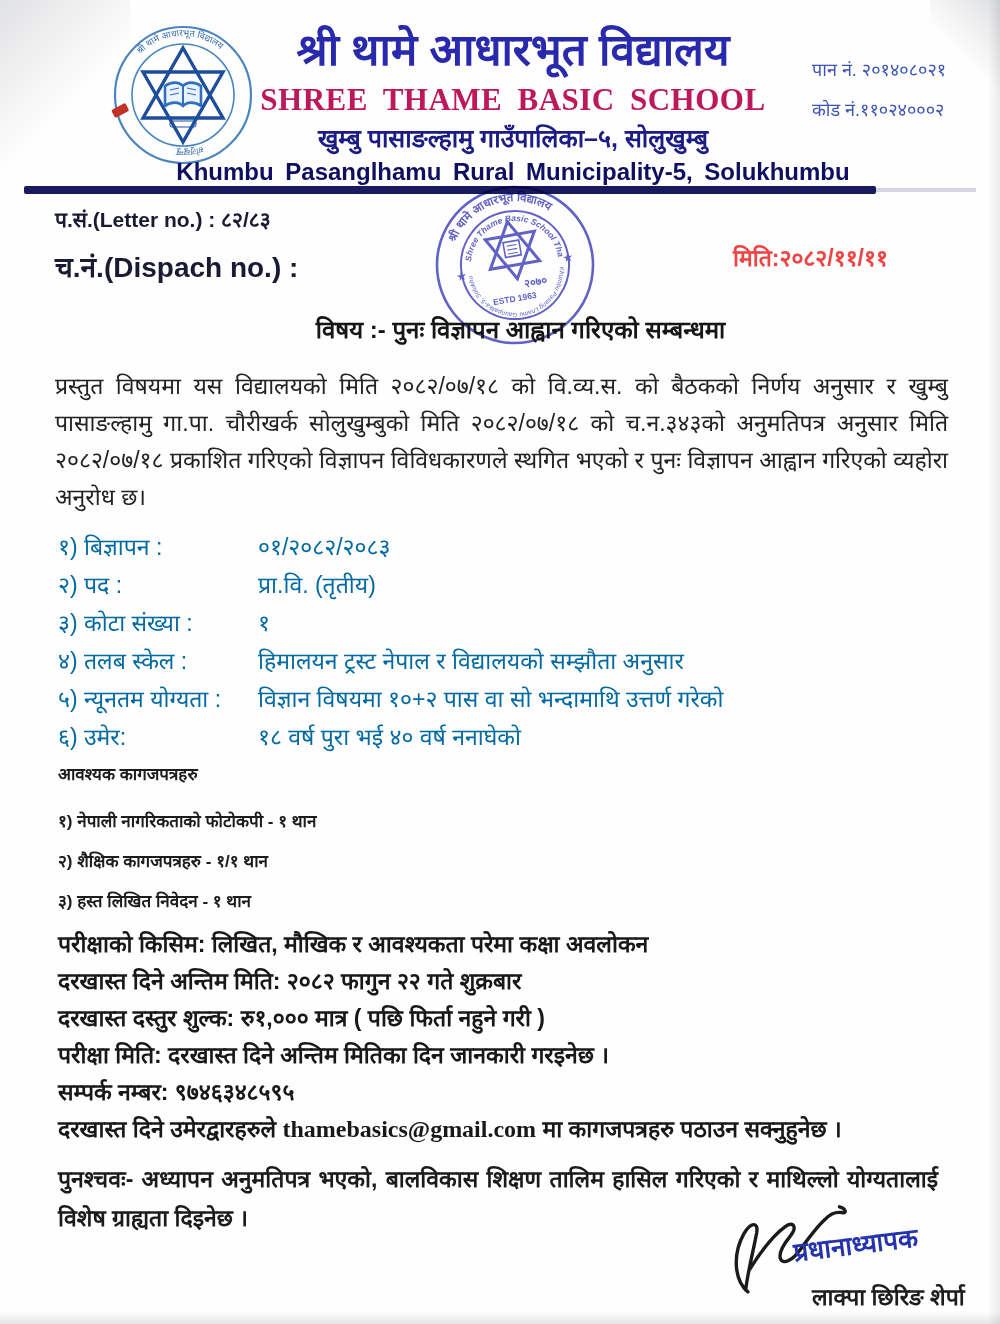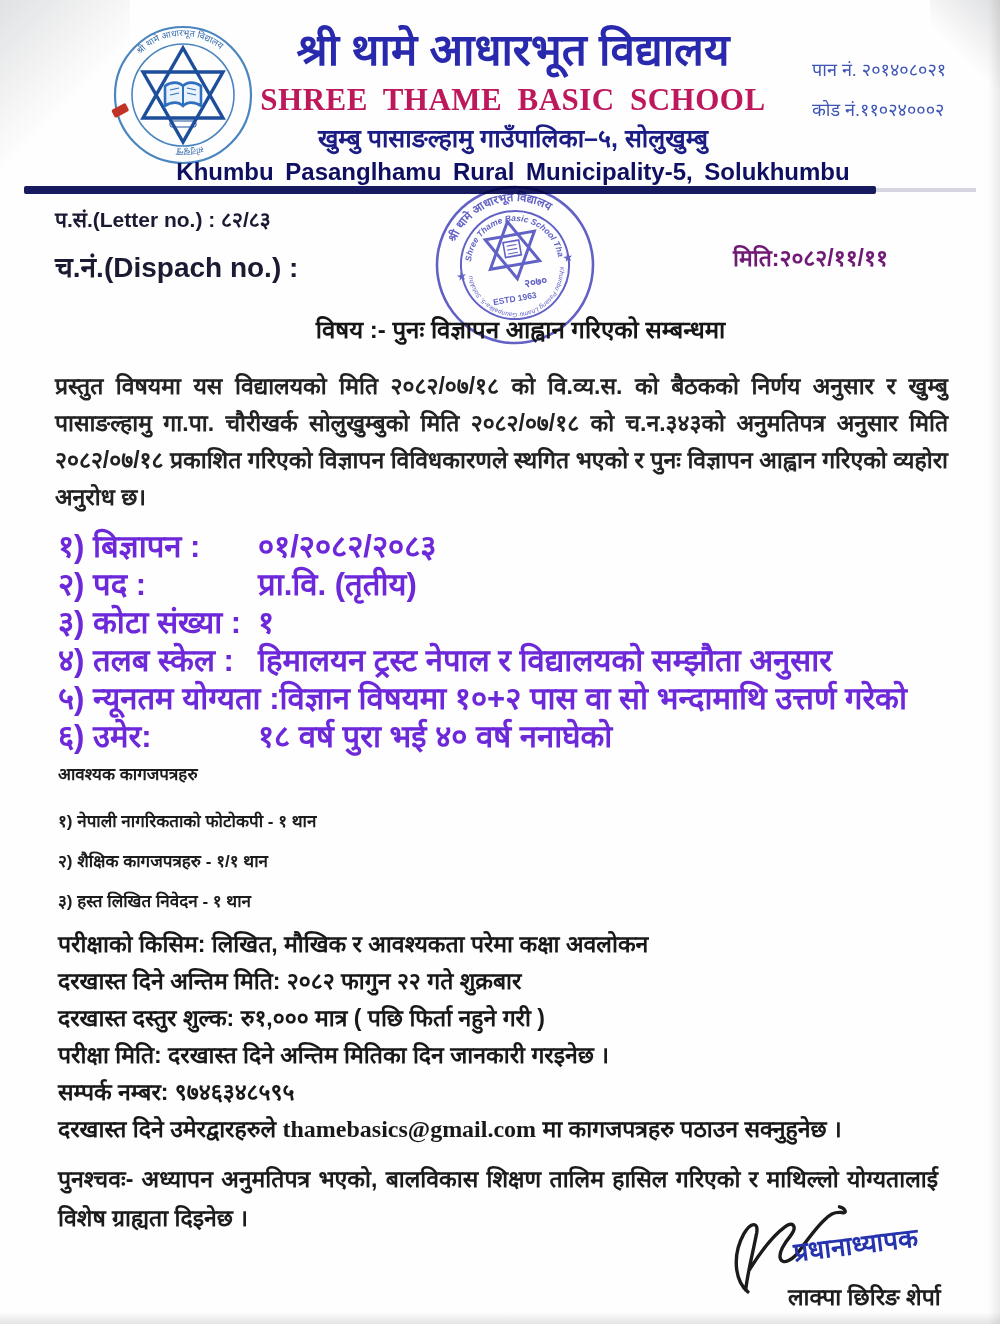--- a/index.html
+++ b/index.html
@@ -26,46 +26,46 @@
     color:#be185d;letter-spacing:.5px;word-spacing:7px;line-height:38px;margin-top:3px;}
   .sub-np{font-size:25px;font-weight:700;color:#1c1c85;line-height:34px;margin-top:2px;}
   .sub-en{font-size:24px;font-weight:700;color:#0f0f62;word-spacing:5px;line-height:30px;margin-top:2px;width:740px;margin-left:-105px;}
   .head-right{position:absolute;left:812px;top:50px;font-size:18px;color:#3d55b5;line-height:40px;white-space:nowrap;}
   .divider{position:absolute;left:24px;top:186px;width:852px;height:8px;background:#171a5e;border-radius:2px;}
   .divider-tail{position:absolute;left:876px;top:188px;width:100px;height:4px;background:rgba(23,26,94,.18);}
 
   
   .letter-no{position:absolute;left:55px;top:205px;font-size:21px;font-weight:700;color:#1a1a33;}
   .dispatch-no{position:absolute;left:55px;top:247px;font-size:28px;font-weight:700;color:#1a1a33;}
-  .date{position:absolute;left:733px;top:241px;font-size:23px;font-weight:600;color:#701a75;}
+  .date{position:absolute;left:733px;top:241px;font-size:23px;font-weight:600;color:#ef4444;}
   .stamp{position:absolute;left:433px;top:183px;width:164px;height:164px;opacity:.85;
     transform:rotate(-10deg);mix-blend-mode:multiply;}
 
   .subject{position:absolute;left:0;top:312px;width:1000px;text-align:center;
     font-size:24px;font-weight:700;color:#161616;padding-left:41px;box-sizing:border-box;}
 
   .body-par{position:absolute;left:55px;top:368px;width:893px;
-    font-size:23px;font-weight:700;line-height:37px;text-align:justify;color:#222;}
-
-  .vacancy{position:absolute;left:58px;top:528px;width:900px;font-size:31px;font-weight:700;color:#6d28d9;}
+    font-size:23px;font-weight:400;line-height:37px;text-align:justify;color:#222;}
+
+  .vacancy{position:absolute;left:58px;top:528px;width:900px;font-size:23px;font-weight:400;color:#0369a1;}
   .vacancy .row{display:flex;line-height:38px;}
   .vacancy .lbl{min-width:200px;}
   .docs{position:absolute;left:58px;top:760px;width:900px;font-size:17px;font-weight:700;color:#1c1c1c;}
   .docs .heading{line-height:30px;margin-bottom:12px;}
   .docs .item{line-height:40px;}
   .exam{position:absolute;left:58px;top:926px;width:910px;font-size:23px;font-weight:700;color:#181818;}
   .exam .line{line-height:36px;margin-bottom:1px;white-space:nowrap;}
   .exam .email{font-family:"Liberation Serif",serif;font-weight:700;font-size:24px;}
   .postscript{position:absolute;left:58px;top:1160px;width:880px;
     font-size:23px;font-weight:700;line-height:39px;color:#1b1b1b;text-align:justify;}
 
   .sig-script{position:absolute;left:722px;top:1205px;width:140px;height:95px;transform:rotate(-6deg);}
   .sig-title{position:absolute;left:793px;top:1226px;font-size:26px;font-weight:700;color:#2633ae;
     transform:rotate(-7deg);white-space:nowrap;}
-  .sig-name{position:absolute;left:788px;top:1280px;font-size:23px;font-weight:700;color:#1d1d1d;white-space:nowrap;}
+  .sig-name{position:absolute;left:812px;top:1280px;font-size:23px;font-weight:700;color:#1d1d1d;white-space:nowrap;}
 
   svg text{font-family:"Liberation Sans",sans-serif;}
 </style>
 </head>
 <body>
 
 <div class="page">
 
   <div class="edge-tl"></div>
   <div class="edge-tr"></div>

